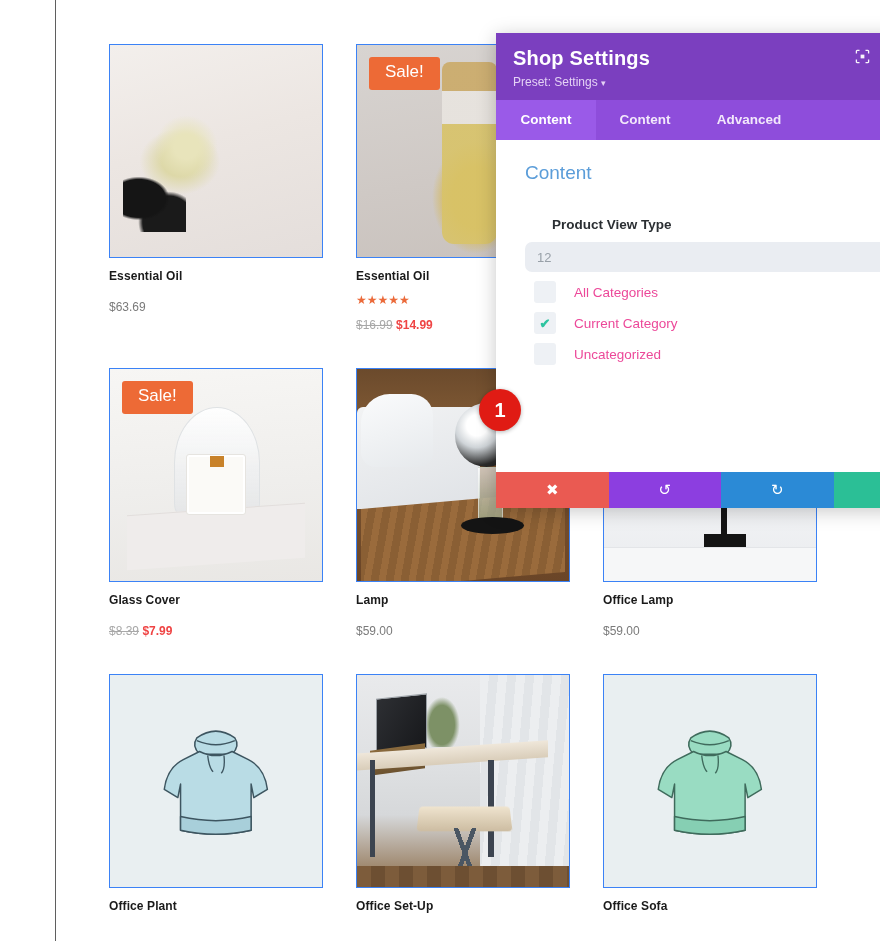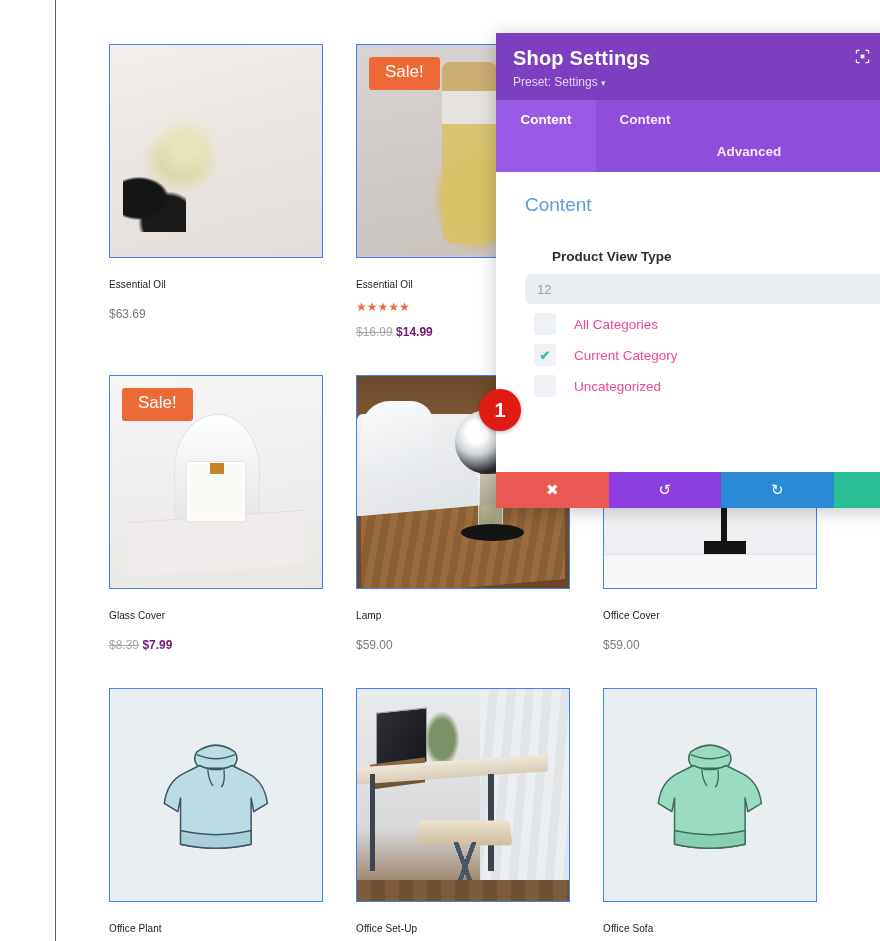--- a/index.html
+++ b/index.html
@@ -20,26 +20,26 @@
   
   .grid { position: absolute; left: 109px; top: 44px; width: 698px; }
   .row { display: flex; gap: 33px; }
   .cell { width: 214px; }
   .thumb {
     position: relative; width: 214px; height: 214px;
     border: 1px solid #3b82f6; overflow: hidden; background:#eceff0;
   }
   .cell .thumb { margin-bottom: 0; }
   .p-title {
-    font-size: 10px; font-weight: normal; color: #1a1a1a;
-    margin-top: 21px; letter-spacing: .1px;
+    font-size: 12px; font-weight: bold; color: #1a1a1a;
+    margin-top: 11px; letter-spacing: .1px;
   }
   .p-price { font-size: 12px; color: #7a7a7a; margin-top: 17px; }
   .p-price .del { text-decoration: line-through; color: #a8a8a8; }
-  .p-price .now { color: #701a75; font-weight: bold; }
+  .p-price .now { color: #ef4444; font-weight: bold; }
   .stars { margin-top: 11px; color: #eb6a3a; font-size: 12px; letter-spacing: 0px; line-height: 1;}
   .sale-badge {
     position: absolute; left: 12px; top: 12px;
     background: #ed6a36; color: #fff; font-size: 17px;
     padding: 6px 16px 8px; border-radius: 3px; line-height: 1.1;
   }
   .rowgap { height: 36px; }
 
   
   .ph { position:absolute; inset:0; }
@@ -209,21 +209,21 @@
   .dots-v { display:flex; flex-direction:column; gap:2.5px; align-items:center; padding: 2px 6px;}
   .dots-v i { width:2.5px; height:2.5px; background:#fff; border-radius:50%; display:block; }
 
   .m-tabs { display:flex; background:#8e4ddb; }
   .m-tab {
     padding: 12px 0 13px; color:#f2e8fb; font-size:13.5px; font-weight:bold; text-align:center;
     cursor:pointer;
   }
   .m-tab.t1 { width: 100px; }
   .m-tab.t2 { width: 98px; }
-  .m-tab.t3 { width: 110px; margin-top: 32px; }
+  .m-tab.t3 { width: 110px; }
   .m-tab.active { background:#9a5ae8; color:#fff; }
 
   .m-body { flex:1; position:relative; overflow:hidden; background:#fff; padding: 0 0 0 0; }
   .m-inner { padding: 22px 30px 0 29px; }
   .sec-head { display:flex; align-items:center; }
   .sec-title { color:#5b9dd9; font-size:19px; flex:1; }
   .chev { color:#4f92d0; font-size: 15px; margin-right:14px; }
   .sec-dots { display:flex; flex-direction:column; gap:2.5px; }
   .sec-dots i { width:2.5px;height:2.5px;background:#7b8a99;border-radius:50%;display:block; }
 
@@ -353,21 +353,21 @@
 
       <div class="cell">
         <div class="thumb">
           <div class="ph ph-officelamp">
             <div class="mon"></div>
               <div class="pole"></div>
               <div class="foot"></div>
               <div class="dsk"></div>
           </div>
         </div>
-        <div class="p-title">Office Cover</div>
+        <div class="p-title">Office Lamp</div>
         <div class="p-price">
           <span>$59.00</span>
         </div>
       </div>
     </div>
 
     <div class="rowgap"></div>
 
     <div class="row">
       <div class="cell">

